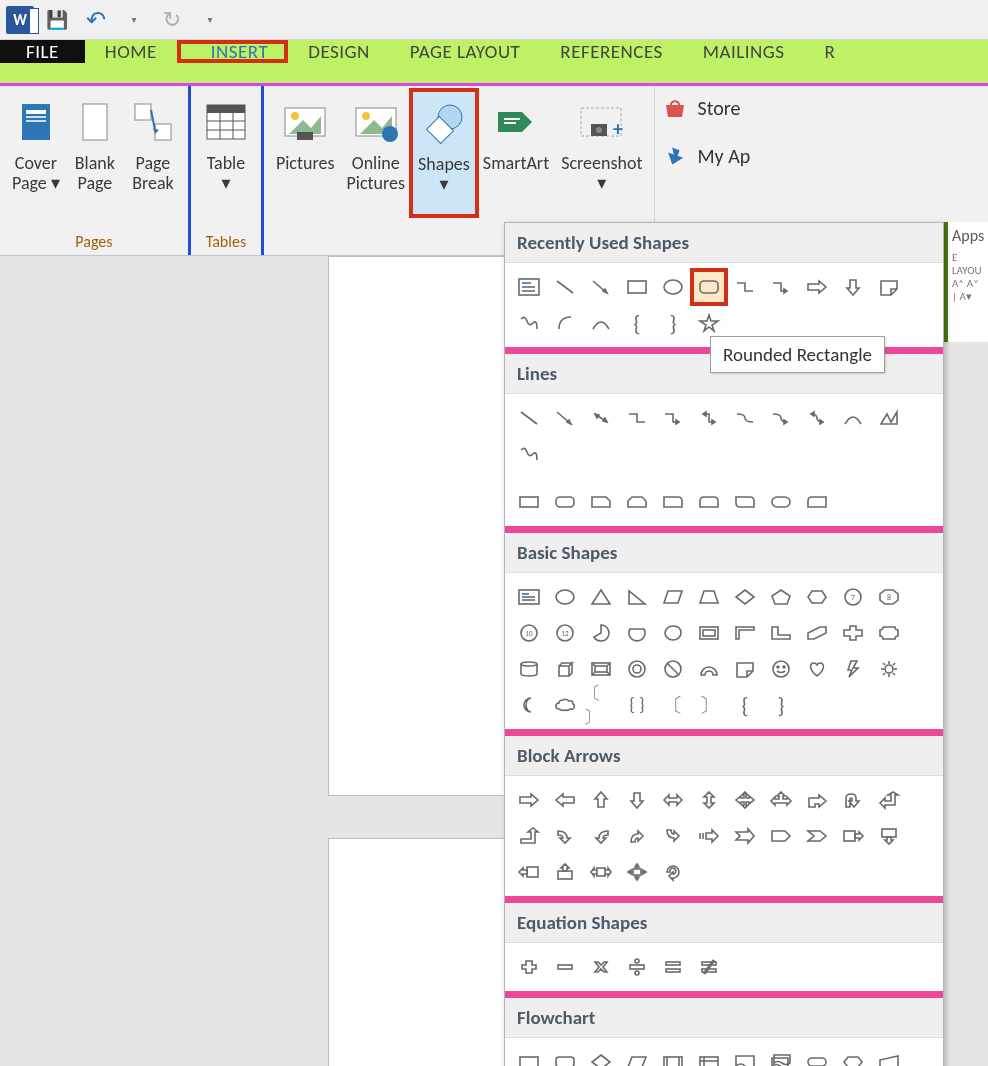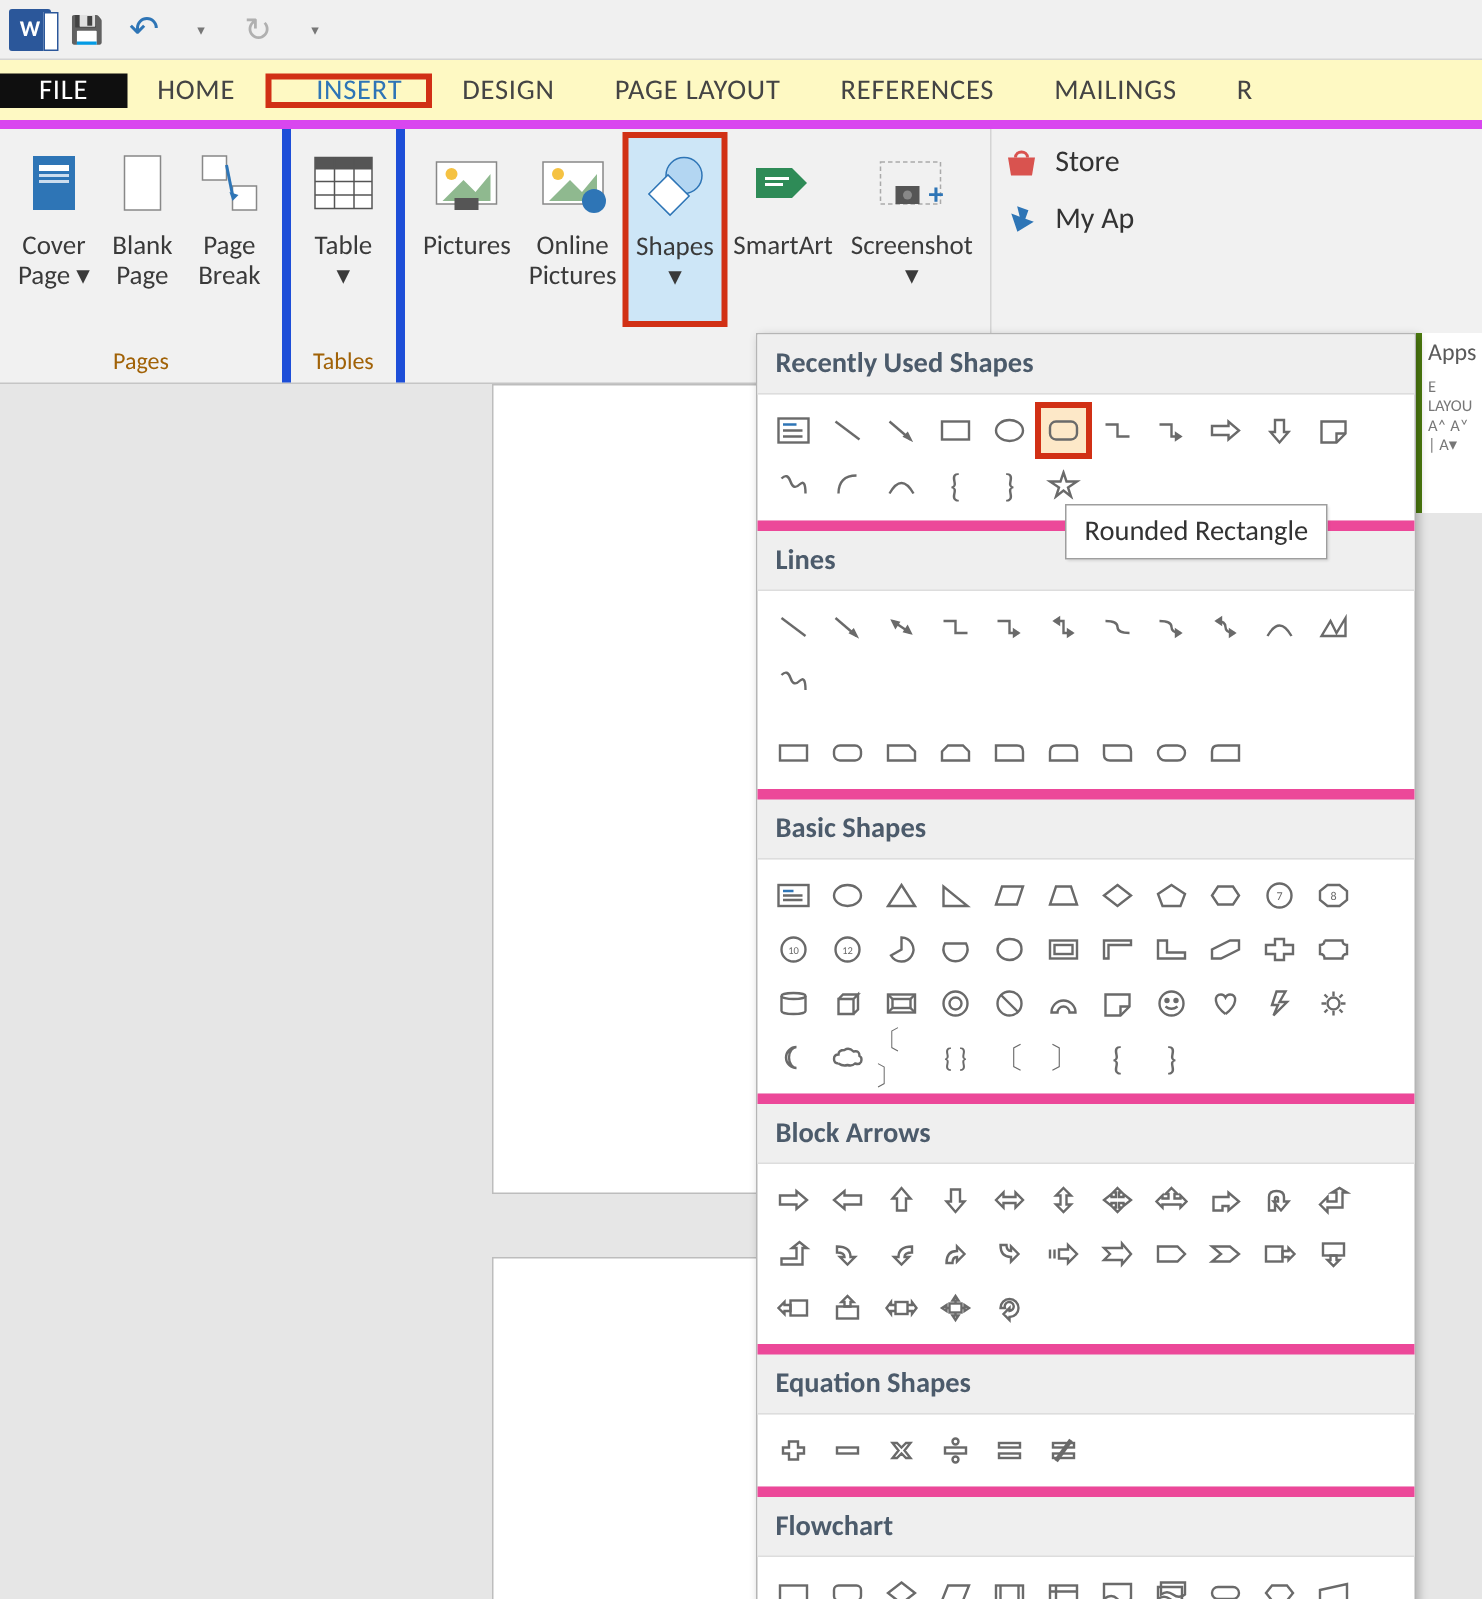--- a/index.html
+++ b/index.html
@@ -5,39 +5,39 @@
 * { box-sizing: border-box; margin: 0; padding: 0; font-family: "Segoe UI", Calibri, sans-serif; }
 body { width: 988px; height: 1066px; overflow: hidden; background: #e6e6e6; position: relative; }
 
 
 .qat { height: 40px; background: #f0f0f0; border-bottom: 1px solid #d4d4d4; display: flex; align-items: center; padding: 0 6px; gap: 10px; }
 .word-logo { width: 28px; height: 28px; background: #2b579a; color: #fff; display: flex; align-items: center; justify-content: center; font-weight: bold; font-size: 15px; border-radius: 2px; position: relative; }
 .word-logo::after { content: ""; position: absolute; right: -5px; top: 2px; width: 8px; height: 24px; background: #fff; border: 1px solid #2b579a; }
 .qat-btn { width: 28px; height: 28px; display: flex; align-items: center; justify-content: center; color: #6f6f6f; font-size: 18px; }
 
 
-.tabs { height: 46px; background: #fef9c3; display: flex; align-items: center; border-bottom: 6px solid #d946ef; }
+.tabs { height: 46px; background: #bef264; display: flex; align-items: flex-start; border-bottom: 3px solid #d946ef; }
 .tab { padding: 0 20px; display: flex; align-items: center; font-size: 19px; color: #444; text-transform: uppercase; letter-spacing: 0.5px; white-space: nowrap; }
 .tab.file { background: #0f0f0f; color: #fff; padding: 0 26px; }
 .tab.selected { color: #2e75b6; padding-left: 34px; }
 .tab.redbox { outline: 4px solid #d13015; outline-offset: -4px; }
 
 
 .ribbon { height: 170px; background: #f1f1f1; border-bottom: 1px solid #c5c5c5; display: flex; align-items: flex-start; }
-.group { height: 100%; border-right: 6px solid #1d4ed8; padding: 4px 6px 0 6px; display: flex; flex-direction: column; align-items: center; }
+.group { height: 100%; border-right: 3px solid #1d4ed8; padding: 4px 6px 0 6px; display: flex; flex-direction: column; align-items: center; }
 .group-items { display: flex; flex: 1; }
 .group-label { font-size: 16px; color: #a16207; padding: 4px 0; }
 .rb-btn { display: flex; flex-direction: column; align-items: center; justify-content: flex-start; padding: 2px 6px; min-width: 58px; height: 126px; text-align: center; font-size: 18px; color: #3a3a3a; }
 .rb-btn .ico { height: 60px; display: flex; align-items: center; justify-content: center; font-size: 36px; }
 .rb-btn .lbl { line-height: 1.1; margin-top: 2px; white-space: nowrap; }
 .rb-btn.highlight { background: #cde6f7; border: 1px solid #7cb1dd; }
 .rb-btn.redbox { outline: 4px solid #d13015; outline-offset: -2px; }
 
 
-.apps { padding: 10px 8px; display: flex; flex-direction: column; gap: 14px; font-size: 20px; color: #333; }
+.apps { padding: 10px 8px; display: flex; flex-direction: column; gap: 24px; font-size: 20px; color: #333; }
 .apps .row { display: flex; align-items: center; gap: 10px; }
 
 
 .doc-area { position: absolute; left: 0; right: 0; top: 256px; bottom: 0; background: #e6e6e6; }
 .page1, .page2 { position: absolute; left: 328px; width: 610px; background: #fff; border: 1px solid #bdbdbd; }
 .page1 { top: 0; height: 540px; }
 .page2 { top: 582px; height: 320px; }
 
 
 .gallery { position: absolute; left: 504px; top: 222px; width: 440px; background: #fff; border: 1px solid #b5b5b5; box-shadow: 2px 2px 6px rgba(0,0,0,0.25); z-index: 50; }

